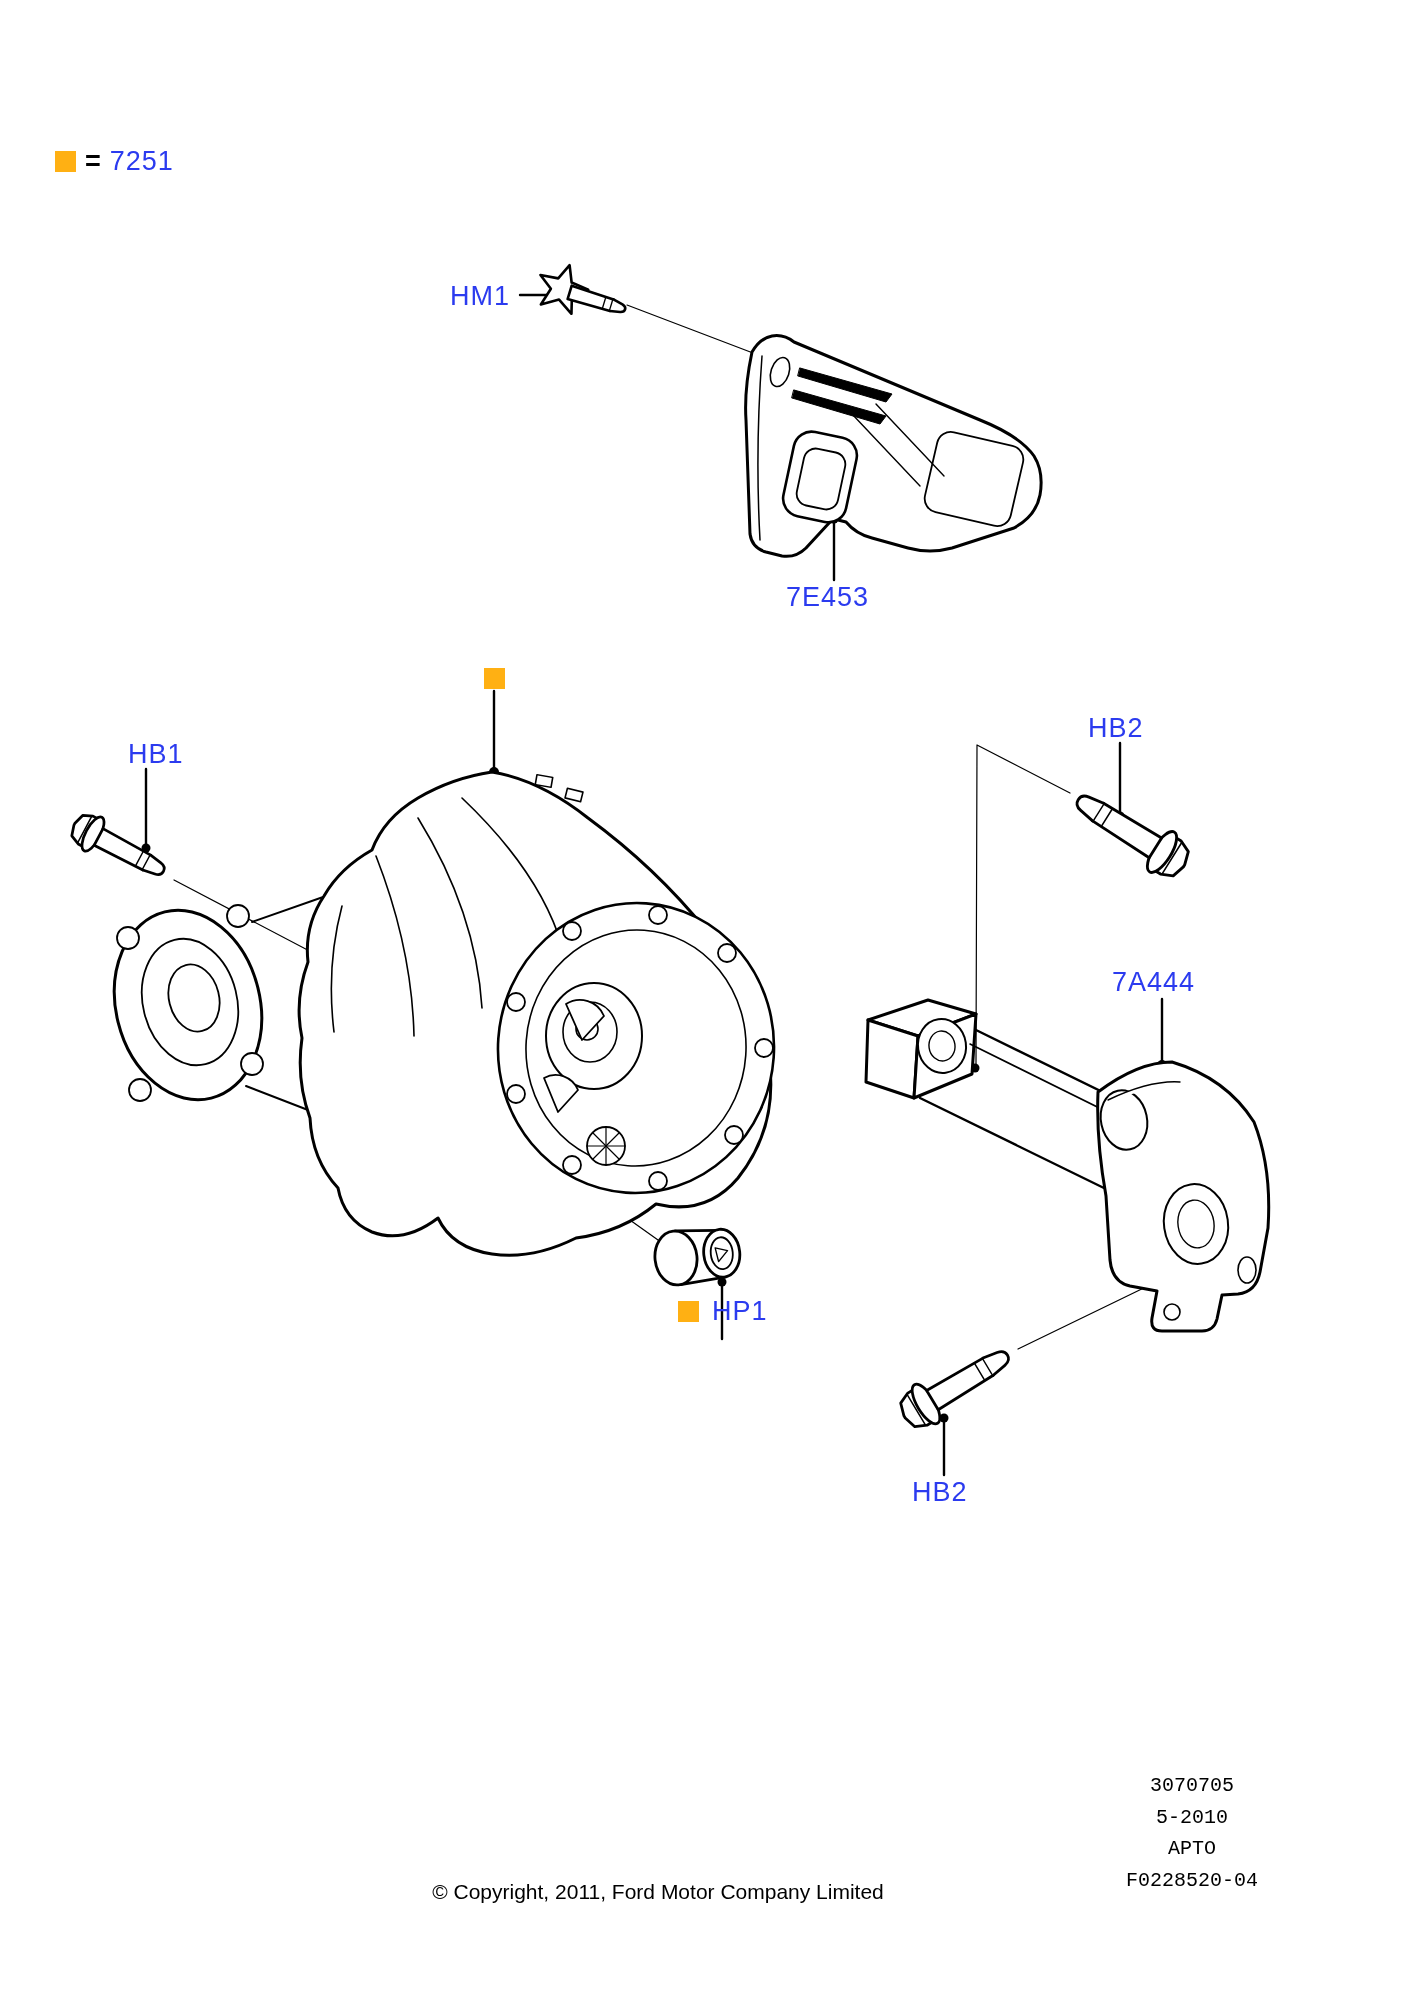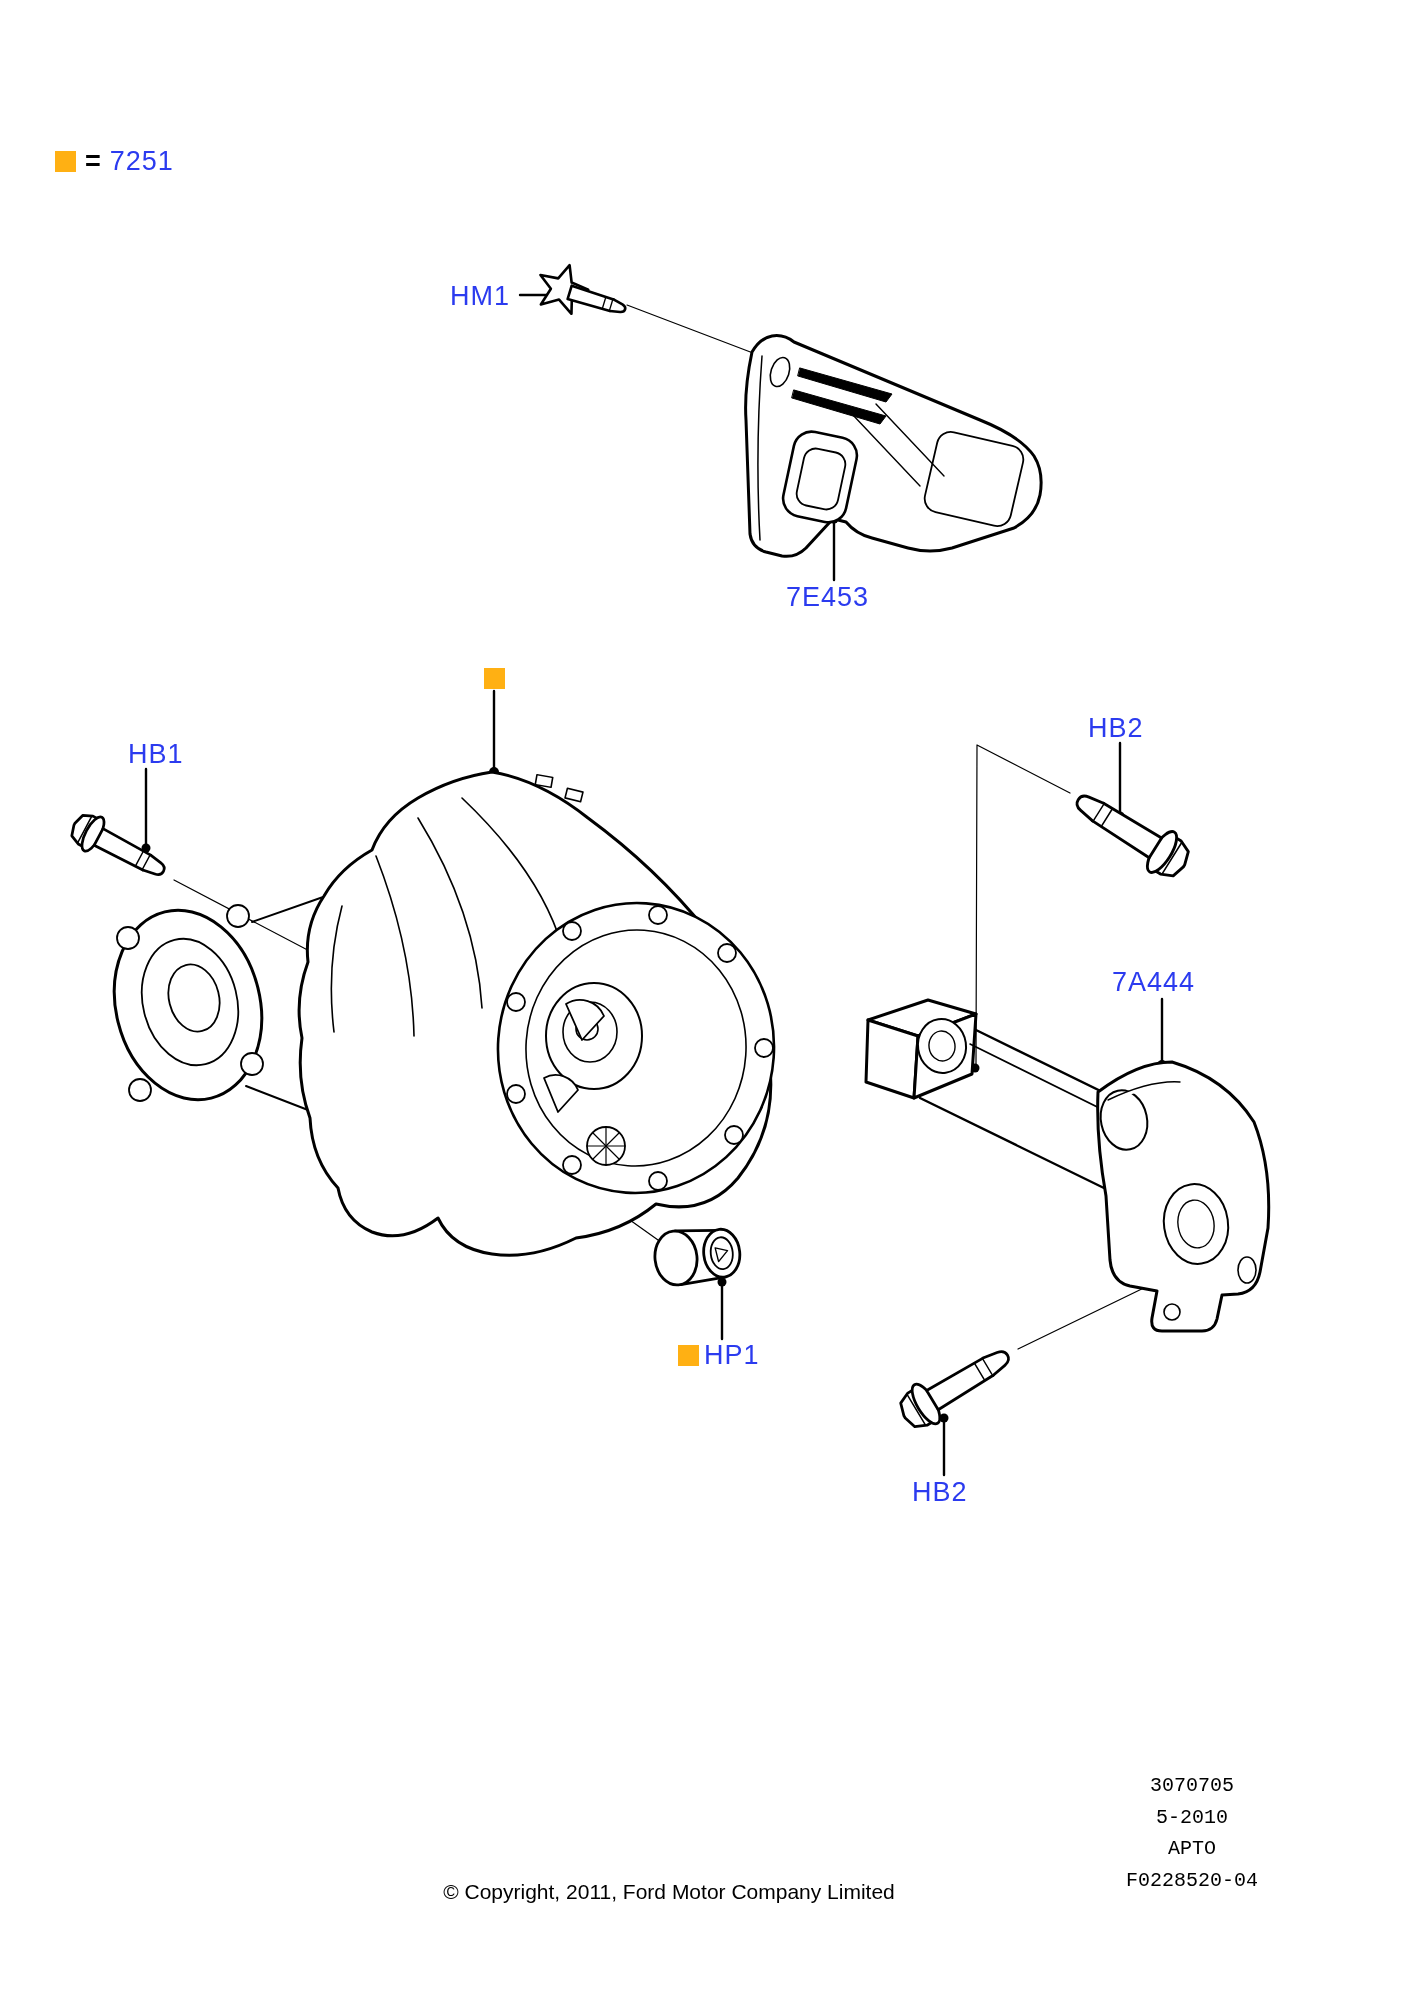--- a/index.html
+++ b/index.html
@@ -12,28 +12,28 @@
     position:absolute;color:var(--label-blue,#2B3BEF);
     font-size:27px;font-weight:normal;letter-spacing:1px;white-space:nowrap;
     cursor:pointer;
   }
   .legend-row{position:absolute;left:55px;top:146px;display:flex;align-items:center;gap:9px;}
   .legend-row .eq{color:#000;font-size:27px;font-weight:bold;}
   .legend-row .code{color:var(--label-blue,#2B3BEF);font-size:27px;font-weight:normal;letter-spacing:1px;cursor:pointer;}
   .marker-square{
     position:absolute;width:21px;height:21px;background:var(--marker-orange,#FFB013);
   }
-  .hp1-row{position:absolute;left:678px;top:1340px;display:flex;align-items:center;gap:5px;}
+  .hp1-row{position:absolute;left:678px;top:1296px;display:flex;align-items:center;gap:13px;}
   .hp1-row .sq{width:21px;height:21px;background:var(--marker-orange,#FFB013);}
   .ref-block{
     position:absolute;left:1092px;top:1770px;width:200px;text-align:center;
     color:#000;font-size:20px;line-height:31.5px;white-space:nowrap;font-family:Liberation Mono, monospace;
   }
   .copyright{
-    position:absolute;left:339px;top:1880px;width:660px;text-align:center;
+    position:absolute;left:328px;top:1880px;width:660px;text-align:center;
     color:#000;font-size:21px;white-space:nowrap;
   }
 </style>
 </head>
 <body>
 
 <div class="canvas">
 
   <svg class="lineart" width="1409" height="2000" viewBox="0 0 1409 2000" fill="none" stroke="#000" stroke-linecap="round" stroke-linejoin="round">
 

